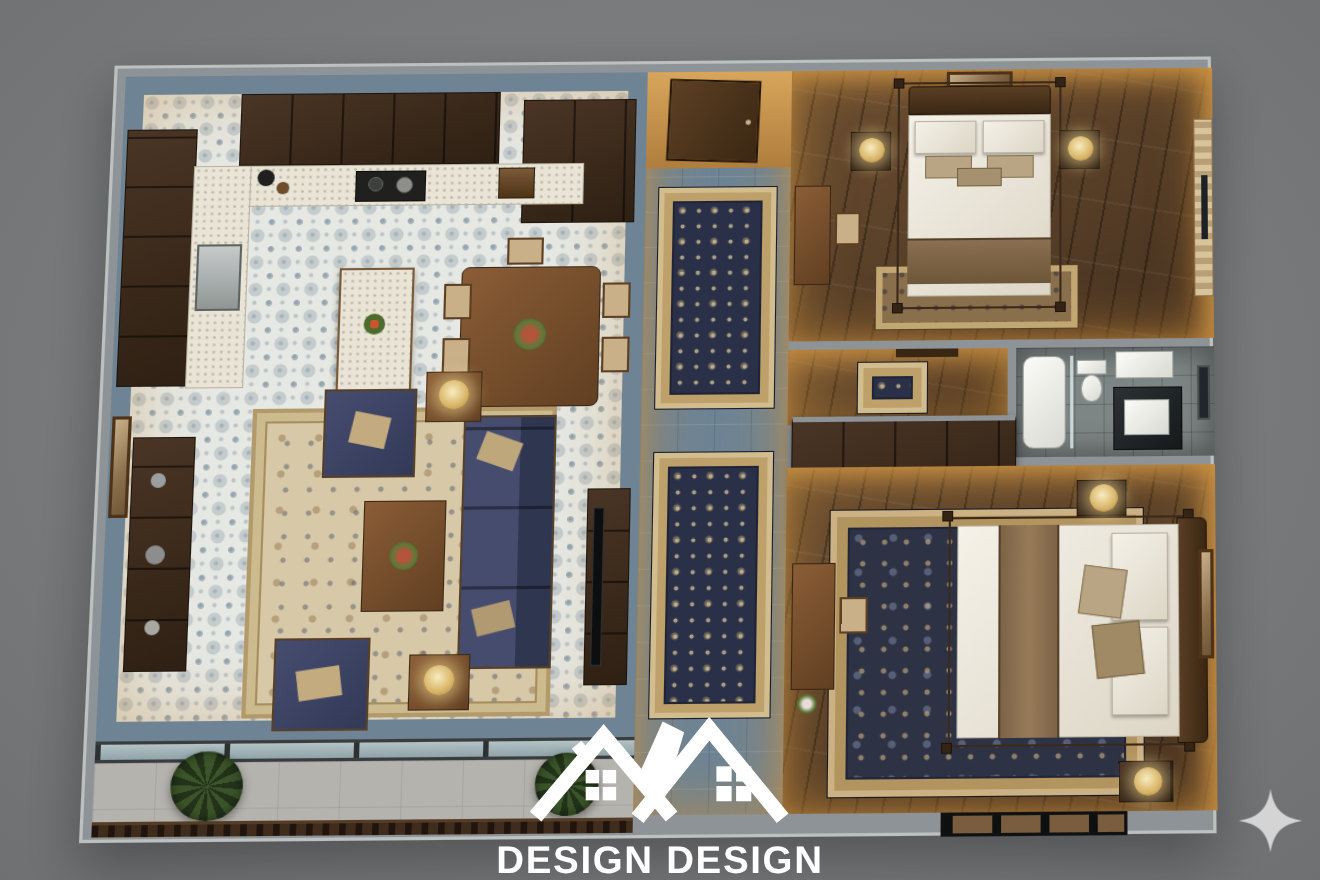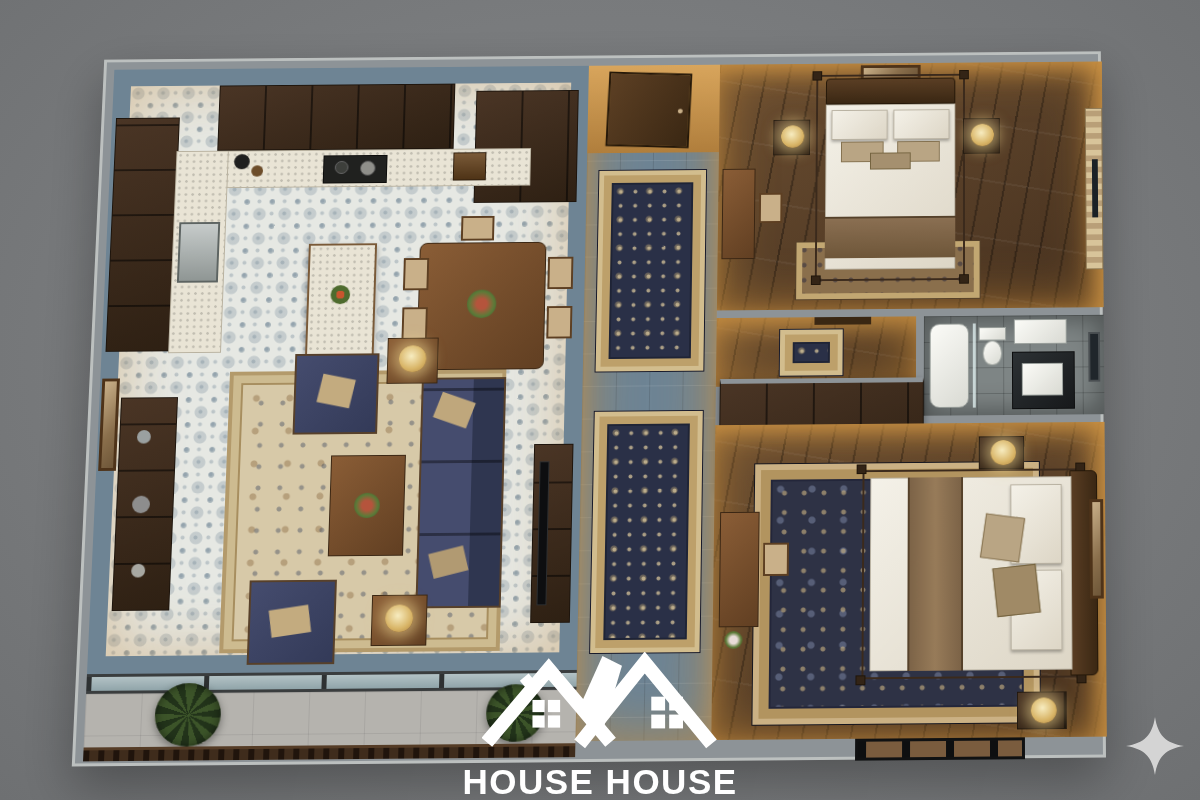--- a/index.html
+++ b/index.html
@@ -279,19 +279,19 @@
       <rect x="62" y="54" width="15" height="15"></rect>
         <rect x="81" y="54" width="15" height="15"></rect>
       <rect x="62" y="73" width="15" height="15"></rect>
         <rect x="81" y="73" width="15" height="15"></rect>
       <rect x="208" y="50" width="17" height="17"></rect>
         <rect x="230" y="50" width="17" height="17"></rect>
       <rect x="208" y="72" width="17" height="17"></rect>
         <rect x="230" y="72" width="17" height="17"></rect>
     </g>
   </svg>
-  <div class="logo-title">HOUSE HOUSE</div>
+  <div class="logo-title">DESIGN DESIGN</div>
   
 </div>
 
 <svg class="sparkle" viewBox="0 0 60 60">
   <path d="M30 0 C33 19 41 27 60 30 C41 33 33 41 30 60 C27 41 19 33 0 30 C19 27 27 19 30 0 Z" fill="#d4d4d4"></path>
 </svg>
 
 </body></html>

